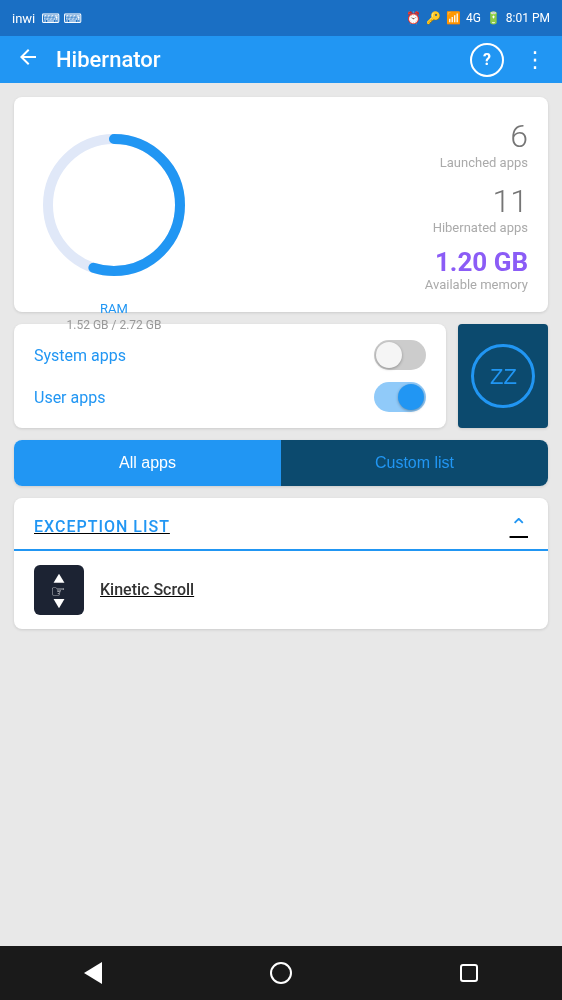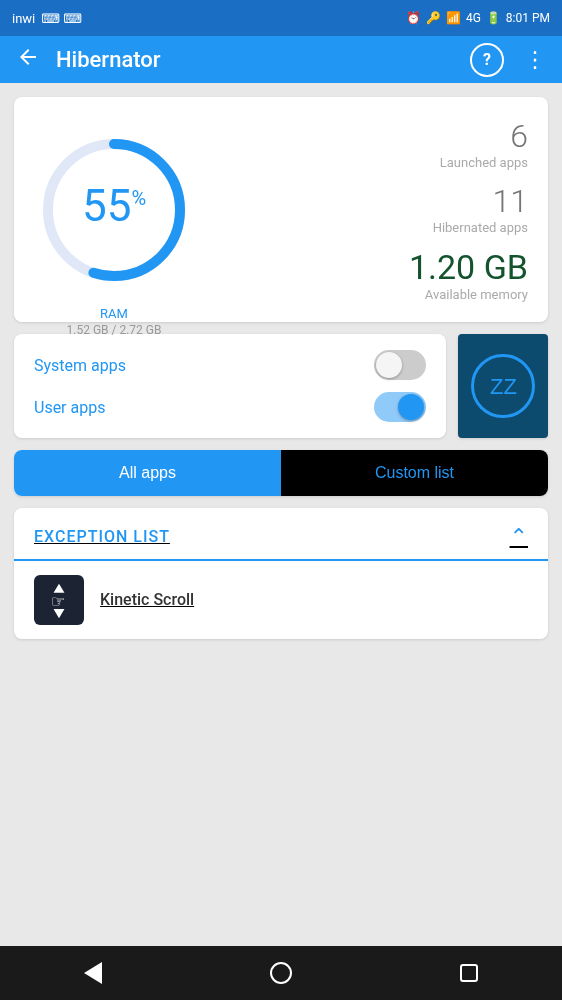--- a/index.html
+++ b/index.html
@@ -105,21 +105,21 @@
     .stats-right {
       flex: 1;
       display: flex;
       flex-direction: column;
       align-items: flex-end;
       padding-left: 10px;
       gap: 12px;
     }
     .stat-item { text-align: right; }
     .stat-number { font-size: 32px; color: #757575; font-weight: 300; }
-    .stat-number.blue { color: #14532d; font-size: 34px; font-weight: 400; }
+    .stat-number.blue { color: #8b5cf6; font-size: 26px; font-weight: 700; }
     .stat-desc { font-size: 13px; color: #aaa; }
 
     
     .controls-row {
       display: flex;
       gap: 12px;
       align-items: stretch;
     }
     .toggles-card {
       background: white;
@@ -192,21 +192,21 @@
       flex: 1;
       display: flex;
       align-items: center;
       justify-content: center;
       font-size: 16px;
       cursor: pointer;
       border: none;
       outline: none;
     }
     .tab-btn.active { background: #2196F3; color: white; }
-    .tab-btn.inactive { background: #000000; color: #2196F3; }
+    .tab-btn.inactive { background: #0c4a6e; color: #2196F3; }
 
     
     .exception-card {
       background: white;
       border-radius: 8px;
       box-shadow: 0 1px 3px rgba(0,0,0,0.12);
       overflow: hidden;
       text-decoration: underline;
     }
     .exception-header {
@@ -319,25 +319,20 @@
 
 <div class="main-content">
 
   <div class="stats-card">
     <div class="circle-container">
       <svg viewBox="0 0 160 160">
         <circle class="circle-bg" cx="80" cy="80" r="66"></circle>
 
         <circle class="circle-progress" cx="80" cy="80" r="66" stroke-dasharray="228 186.7" stroke-dashoffset="0"></circle>
       </svg>
-      <div class="circle-center-text">
-        <div style="font-size:44px;font-weight:400;color:#2196F3;line-height:1">
-          <span>55</span><sup style="font-size:20px">%</sup>
-        </div>
-      </div>
       <div class="circle-label">RAM</div>
       <div class="circle-memory">1.52 GB / 2.72 GB</div>
     </div>
 
     <div class="stats-right">
       <div class="stat-item">
         <div class="stat-number">6</div>
         <div class="stat-desc">Launched apps</div>
       </div>
       <div class="stat-item">

